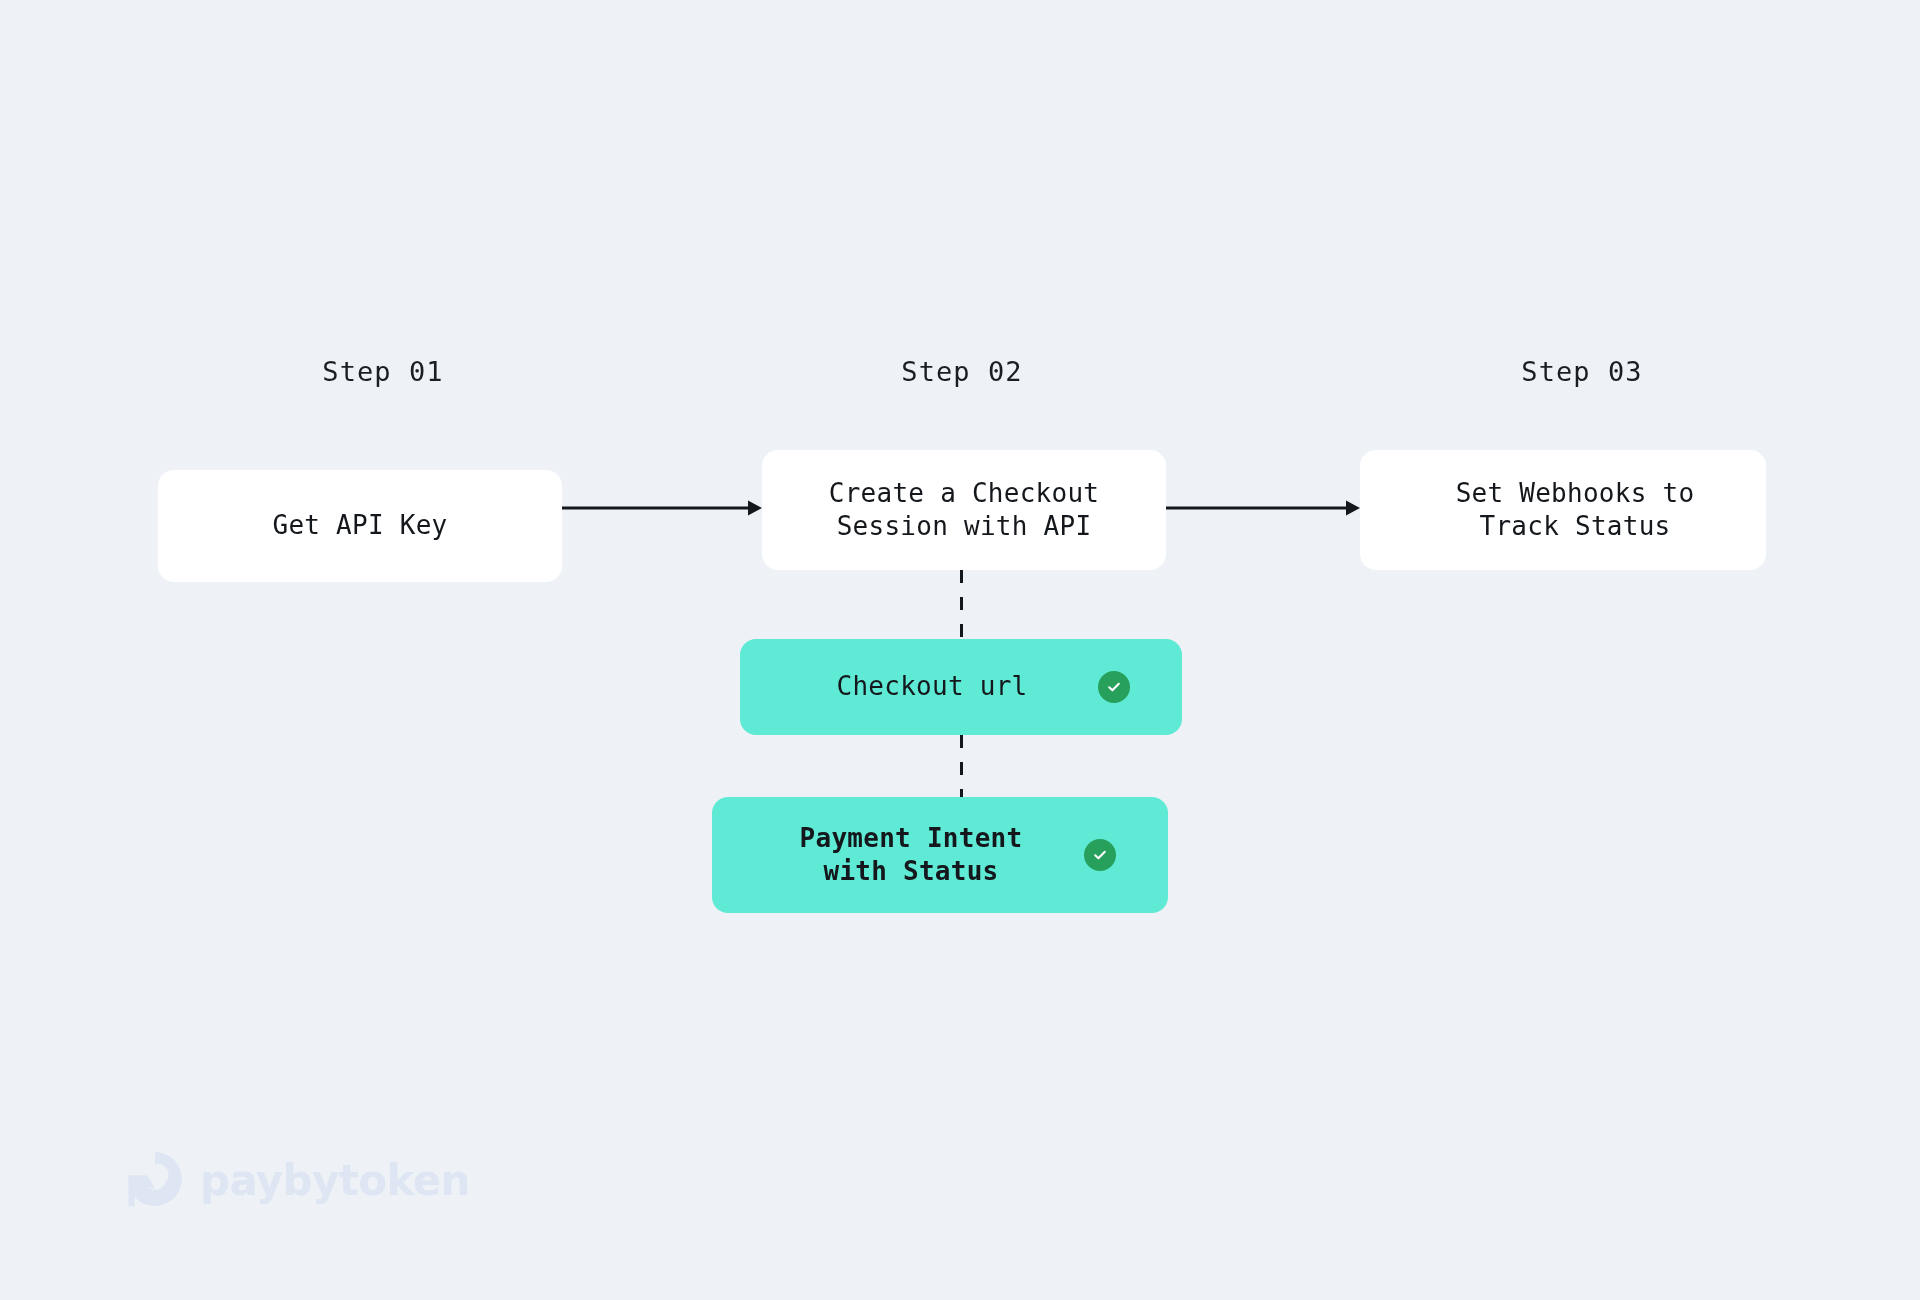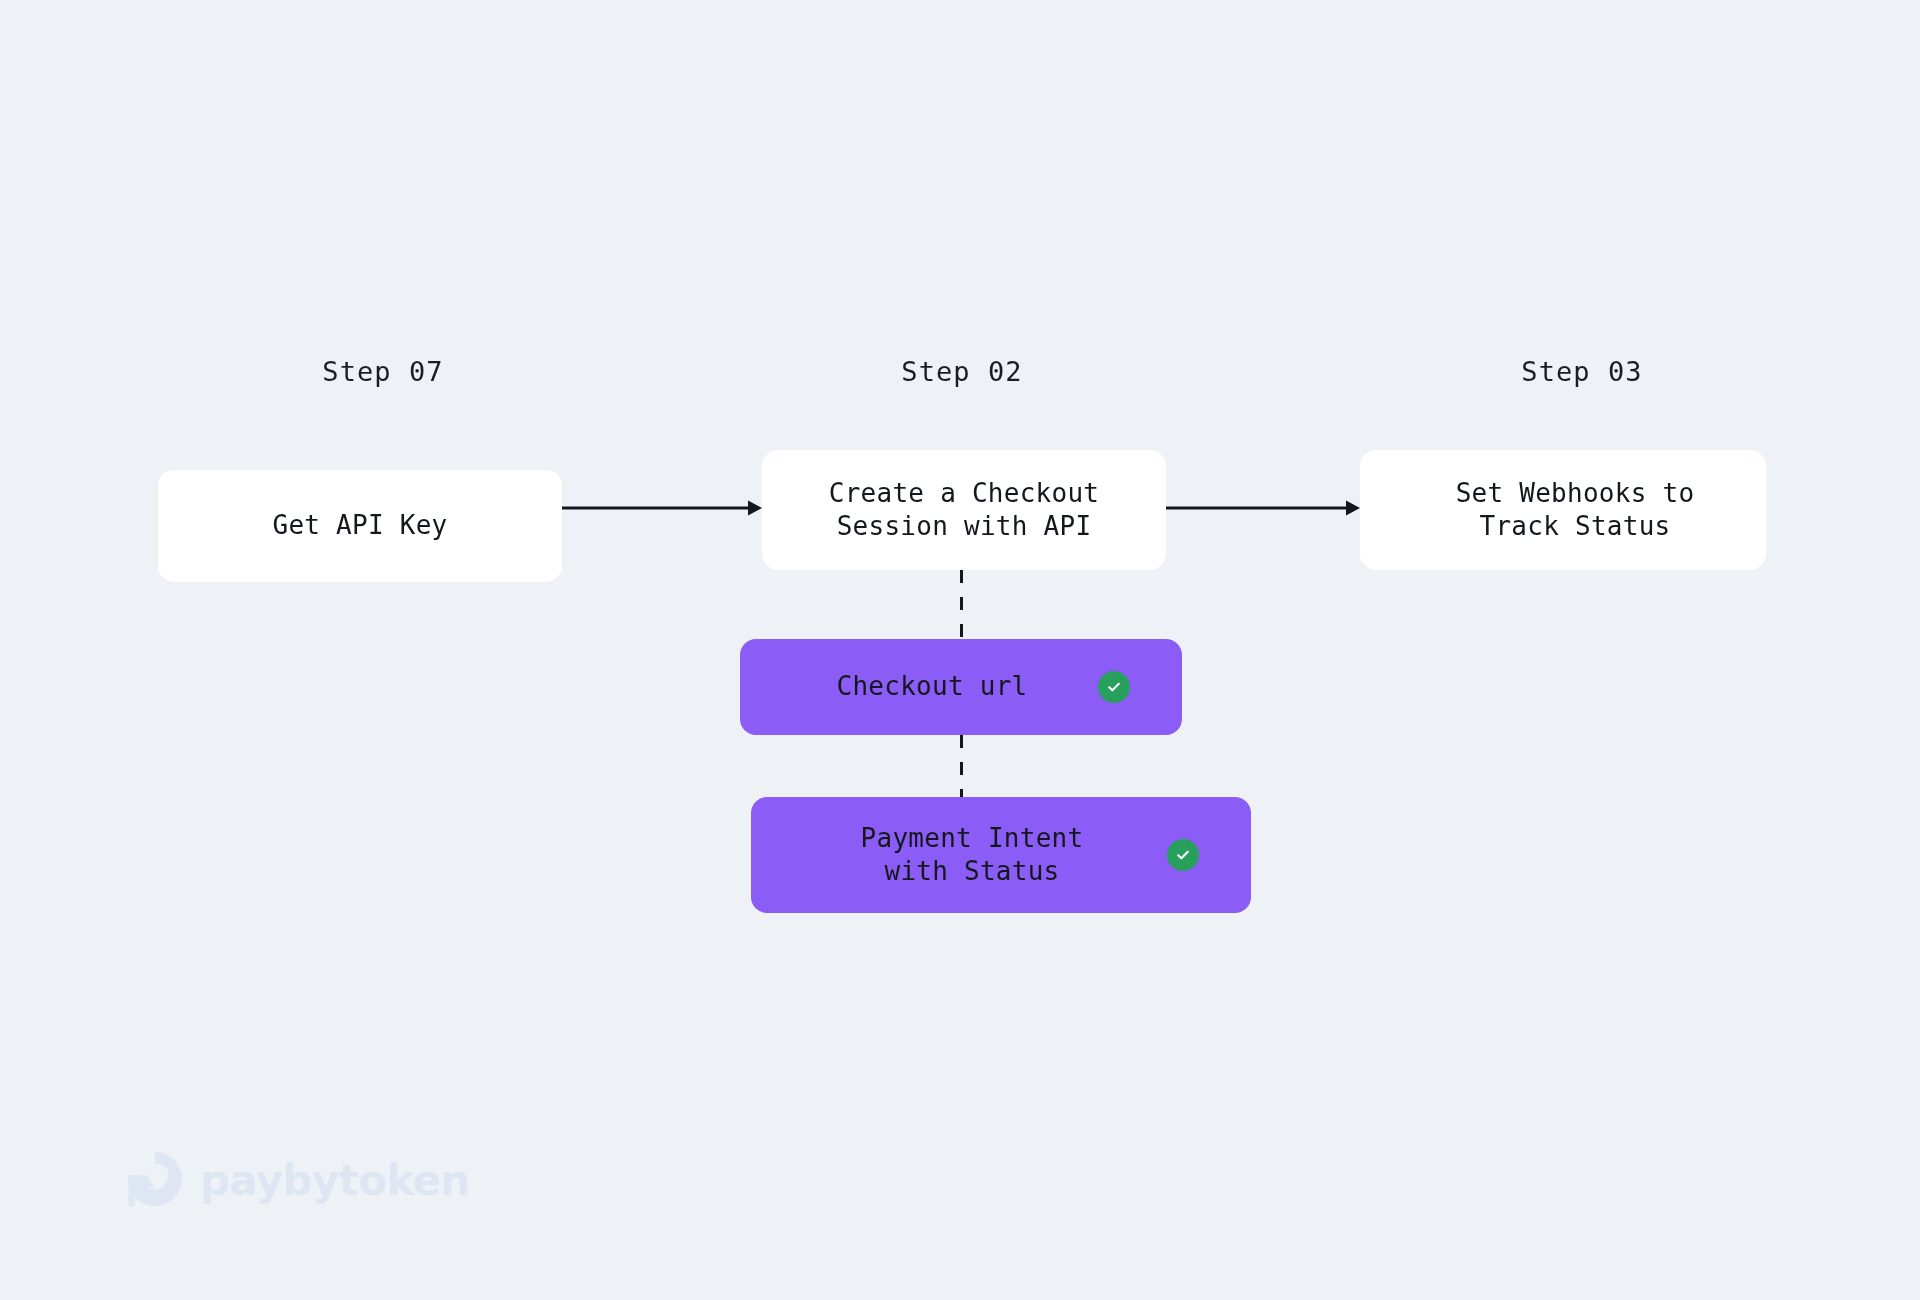--- a/index.html
+++ b/index.html
@@ -78,21 +78,21 @@
     left: 1360px;
     top: 450px;
     width: 406px;
     height: 120px;
     padding-left: 24px;
   }
 
   
   .sub-card {
     position: absolute;
-    background: #8b5cf6;
+    background: #5eead4;
     border-radius: 16px;
     display: flex;
     align-items: center;
     font-family: "DejaVu Sans Mono", "Liberation Mono", monospace;
     color: #14181c;
   }
 
   .sub-card .sub-card-text {
     font-size: 26px;
     line-height: 1.28;
@@ -104,24 +104,25 @@
   }
 
   #card-checkout-url {
     left: 740px;
     top: 639px;
     width: 442px;
     height: 96px;
   }
 
   #card-payment-intent {
-    left: 751px;
+    left: 712px;
     top: 797px;
-    width: 500px;
+    width: 456px;
     height: 116px;
+    font-weight: bold;
   }
 
   .status-badge {
     flex: 0 0 auto;
     width: 32px;
     height: 32px;
     border-radius: 50%;
     background: #27a05c;
     display: flex;
     align-items: center;
@@ -168,21 +169,21 @@
     letter-spacing: -0.015em;
     color: #dde6f2;
     line-height: 1;
   }
 </style>
 </head>
 <body>
 
 <div class="canvas">
 
-  <div class="step-label" id="step-label-1">Step 07</div>
+  <div class="step-label" id="step-label-1">Step 01</div>
   <div class="step-label" id="step-label-2">Step 02</div>
   <div class="step-label" id="step-label-3">Step 03</div>
 
   <div class="card" id="card-get-api-key">
     <div class="card-text">Get API Key</div>
   </div>
 
   <svg class="arrow-svg" id="arrow-1-2" viewBox="0 0 200 28">
     <line x1="0" y1="14" x2="186" y2="14" stroke="#14181c" stroke-width="3.2"></line>
     <polygon points="186,6.5 200,14 186,21.5" fill="#14181c"></polygon>

